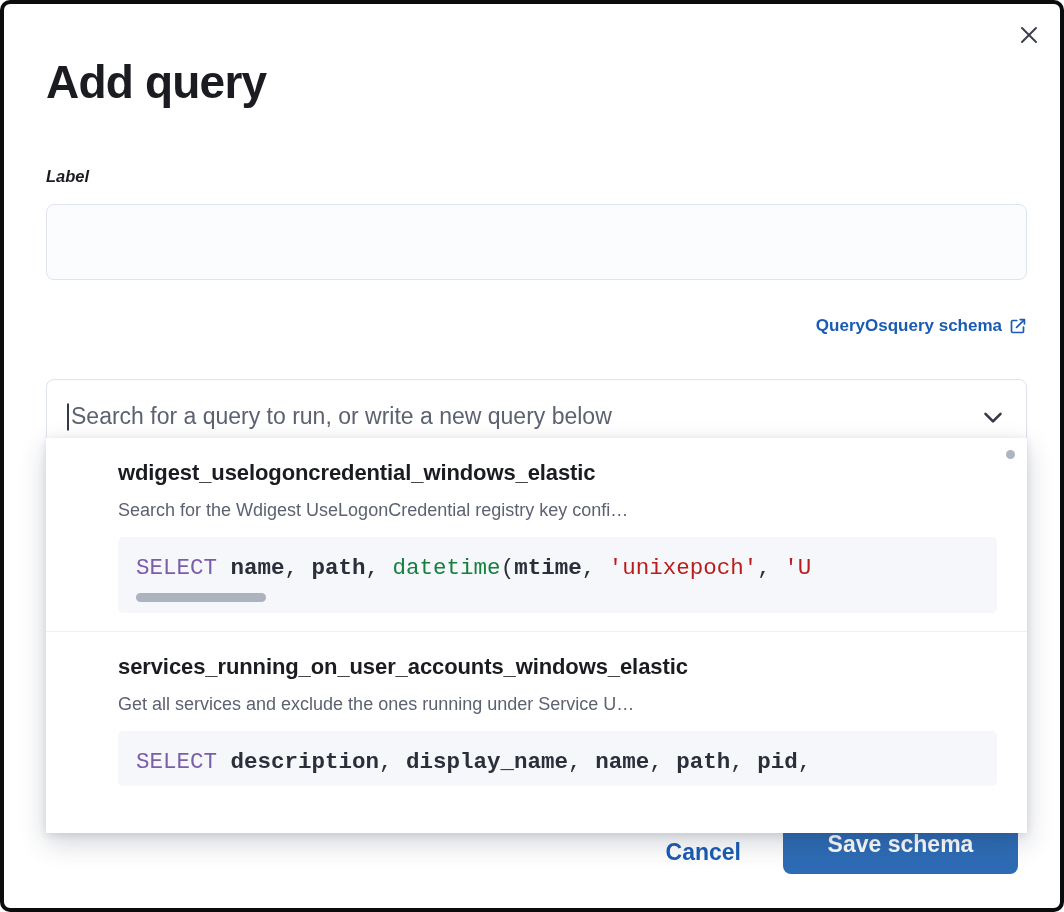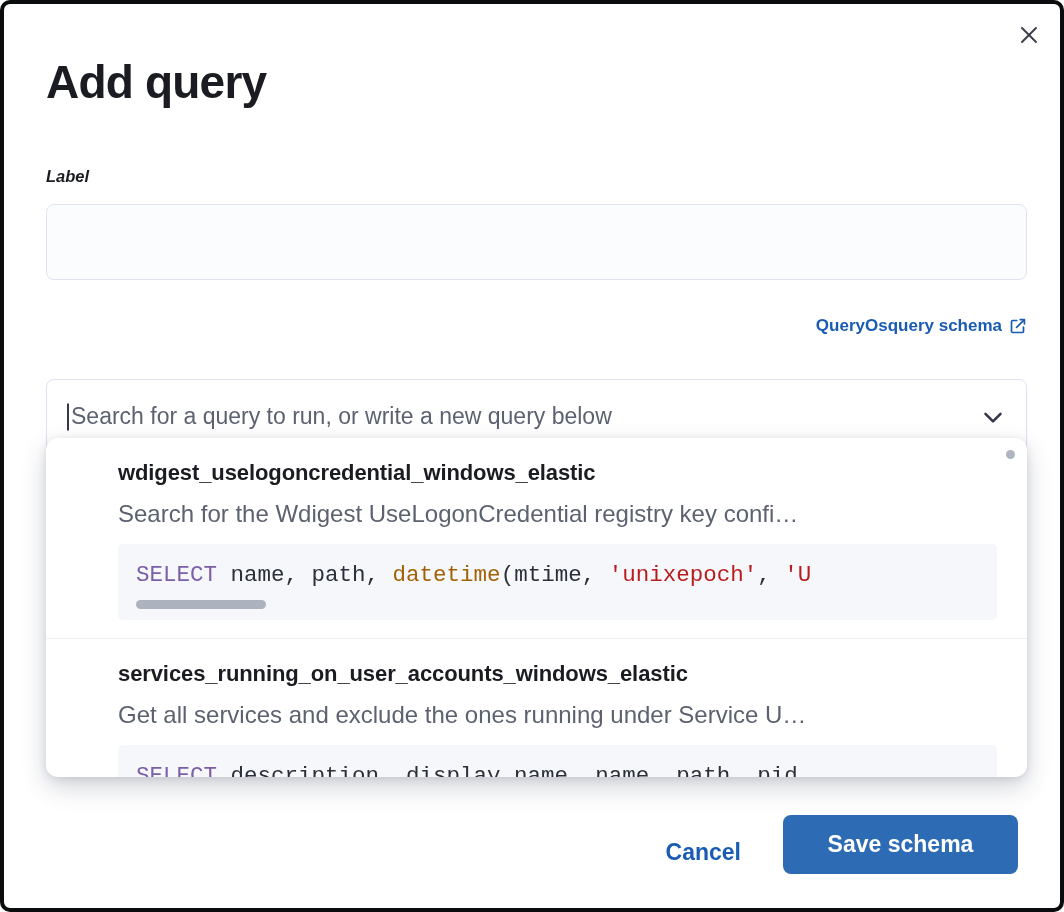--- a/index.html
+++ b/index.html
@@ -144,23 +144,23 @@
     position: absolute;
     left: 0; bottom: -3px;
     width: 100%; height: 3px;
     background: #1e66c4;
   }
 
   
   .dropdown {
     position: absolute;
     left: 42px; top: 434px;
-    width: 981px; height: 339px;
+    width: 981px; height: 395px;
     background: #ffffff;
-    border-radius: 12px;
+    border-radius: 0;
     box-shadow: 0 10px 26px rgba(35,45,70,.20), 0 2px 8px rgba(35,45,70,.12);
     overflow: hidden;
     z-index: 20;
   }
   .dropdown-scroll {
     position: absolute;
     inset: 0;
     overflow: hidden;
   }
   .dd-dot {
@@ -179,21 +179,21 @@
   }
   .dd-item + .dd-item { border-top: 1px solid #eef0f5; margin-top: 18px; padding-top: 22px; }
   .dd-title {
     font-size: 22px;
     font-weight: 700;
     color: #1a1c21;
     letter-spacing: -0.1px;
     margin-bottom: 14px;
   }
   .dd-desc {
-    font-size: 24px;
+    font-size: 18px;
     color: #5c6270;
     margin-bottom: 16px;
     white-space: nowrap;
     overflow: hidden;
     margin-top: 12px;
   }
   .dd-code-block {
     background: #f6f7fb;
     border-radius: 5px;
     padding: 16px 18px 8px 18px;
@@ -202,23 +202,23 @@
   }
   .dd-code {
     font-family: "Liberation Mono", "DejaVu Sans Mono", monospace;
     font-size: 22.5px;
     line-height: 1.35;
     white-space: pre;
     color: #2b2f3a;
     overflow: hidden;
   }
   .tok-kw   { color: #7b5ea8; }
-  .tok-fn   { color: #a16207; }
+  .tok-fn   { color: #15803d; }
   .tok-str  { color: #b91c1c; }
-  .tok-id   { color: #2b2f3a; }
+  .tok-id   { color: #2b2f3a; font-weight: bold; }
   .tok-punc { color: #2b2f3a; }
 
   .code-hscroll {
     height: 22px;
     padding-top: 10px;
   }
   .code-hthumb {
     height: 9px;
     width: 130px;
     border-radius: 5px;

